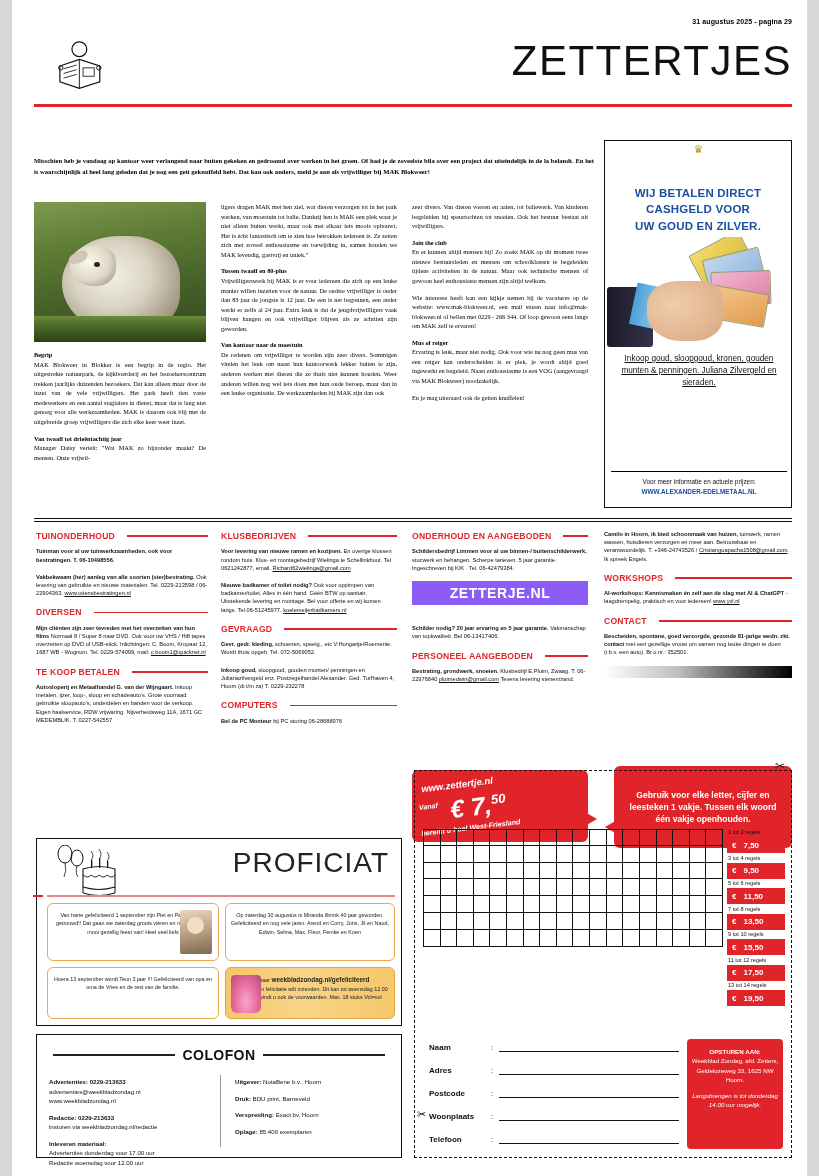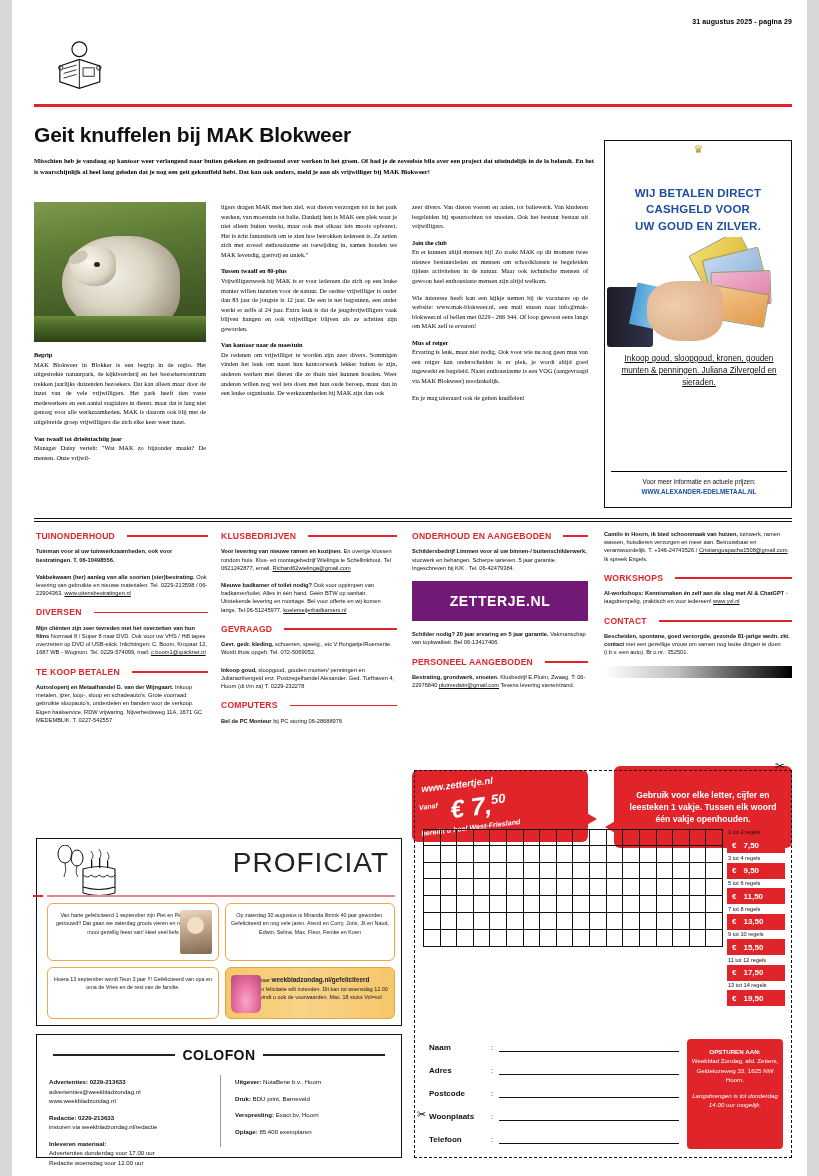--- a/index.html
+++ b/index.html
@@ -161,23 +161,23 @@
   .cat-l {
     font-size:8.6px; font-weight:bold; color:#e1242a; letter-spacing:0.2px;
     white-space:nowrap;
   }
   .cat-r { flex:1; height:1.6px; background:#e1242a; }
   .ad { margin-bottom:9px; }
   .ad b { font-weight:bold; }
   .ad u { text-decoration:underline; }
 
   .zetterje-banner {
-    background:#701a75; color:#fff; text-align:center;
+    background:#8b5cf6; color:#fff; text-align:center;
     font-size:14px; font-weight:bold; letter-spacing:0.6px;
-    padding:10px 0; margin:6px 0 9px 0;
+    padding:2px 0; margin:6px 0 19px 0;
   }
   .grad-bar {
     height:12px; margin:6px 0 0 0;
     background: linear-gradient(90deg,#ffffff 0%, #bdbdbd 40%, #4a4a4a 75%, #000000 100%);
   }
 
   
   .promo {
     position:absolute; left:378px; top:752px; width:176px; height:72px;
     background:#e1242a; border-radius:6px; color:#fff;
@@ -298,33 +298,33 @@
   .send-box b { font-weight:bold; }
   .send-box i { font-style:italic; display:block; margin-top:7px; }
 </style>
 </head>
 <body>
 
 <div class="page">
  <div class="inner">
 
   <div class="dateline">31 augustus 2025 - pagina 29</div>
+  <div class="masthead">ZETTERTJES</div>
   <svg class="reader-icon" viewBox="0 0 60 56">
     <circle cx="25" cy="10" r="8" fill="none" stroke="#111" stroke-width="1.3"></circle>
     <path d="M4 28 L25 21 L47 28 L47 45 L25 52 L4 45 Z" fill="none" stroke="#111" stroke-width="1.3"></path>
     <path d="M25 21 L25 52" stroke="#111" stroke-width="1"></path>
     <path d="M8 31 L22 27 M8 36 L22 32 M8 41 L22 37" stroke="#111" stroke-width="0.9"></path>
     <rect x="29" y="30" width="12" height="9" fill="none" stroke="#111" stroke-width="0.9"></rect>
     <circle cx="5" cy="30" r="2.4" fill="none" stroke="#111" stroke-width="1"></circle>
     <circle cx="46" cy="30" r="2.4" fill="none" stroke="#111" stroke-width="1"></circle>
   </svg>
   <div class="hdr-rule"></div>
   <div class="hdr-rule-dash"></div>
 
-  <h1 class="art-title">Geit knuffelen bij MAK Blokweer</h1>
   <div class="art-intro">Misschien heb je vandaag op kantoor weer verlangend naar buiten gekeken en gedroomd over werken in het groen. Of had je de zoveelste bila over een project dat uiteindelijk in de la belandt. En het is waarschijnlijk al heel lang geleden dat je nog een geit geknuffeld hebt. Dat kan ook anders, meld je aan als vrijwilliger bij MAK Blokweer!</div>
 
   <div class="art-photo">
     <div class="goat">
       <div class="goat-head">
             <div class="goat-ear"></div>
             <div class="goat-eye"></div>
           </div>
     </div>
     <div class="grass-fore"></div>

